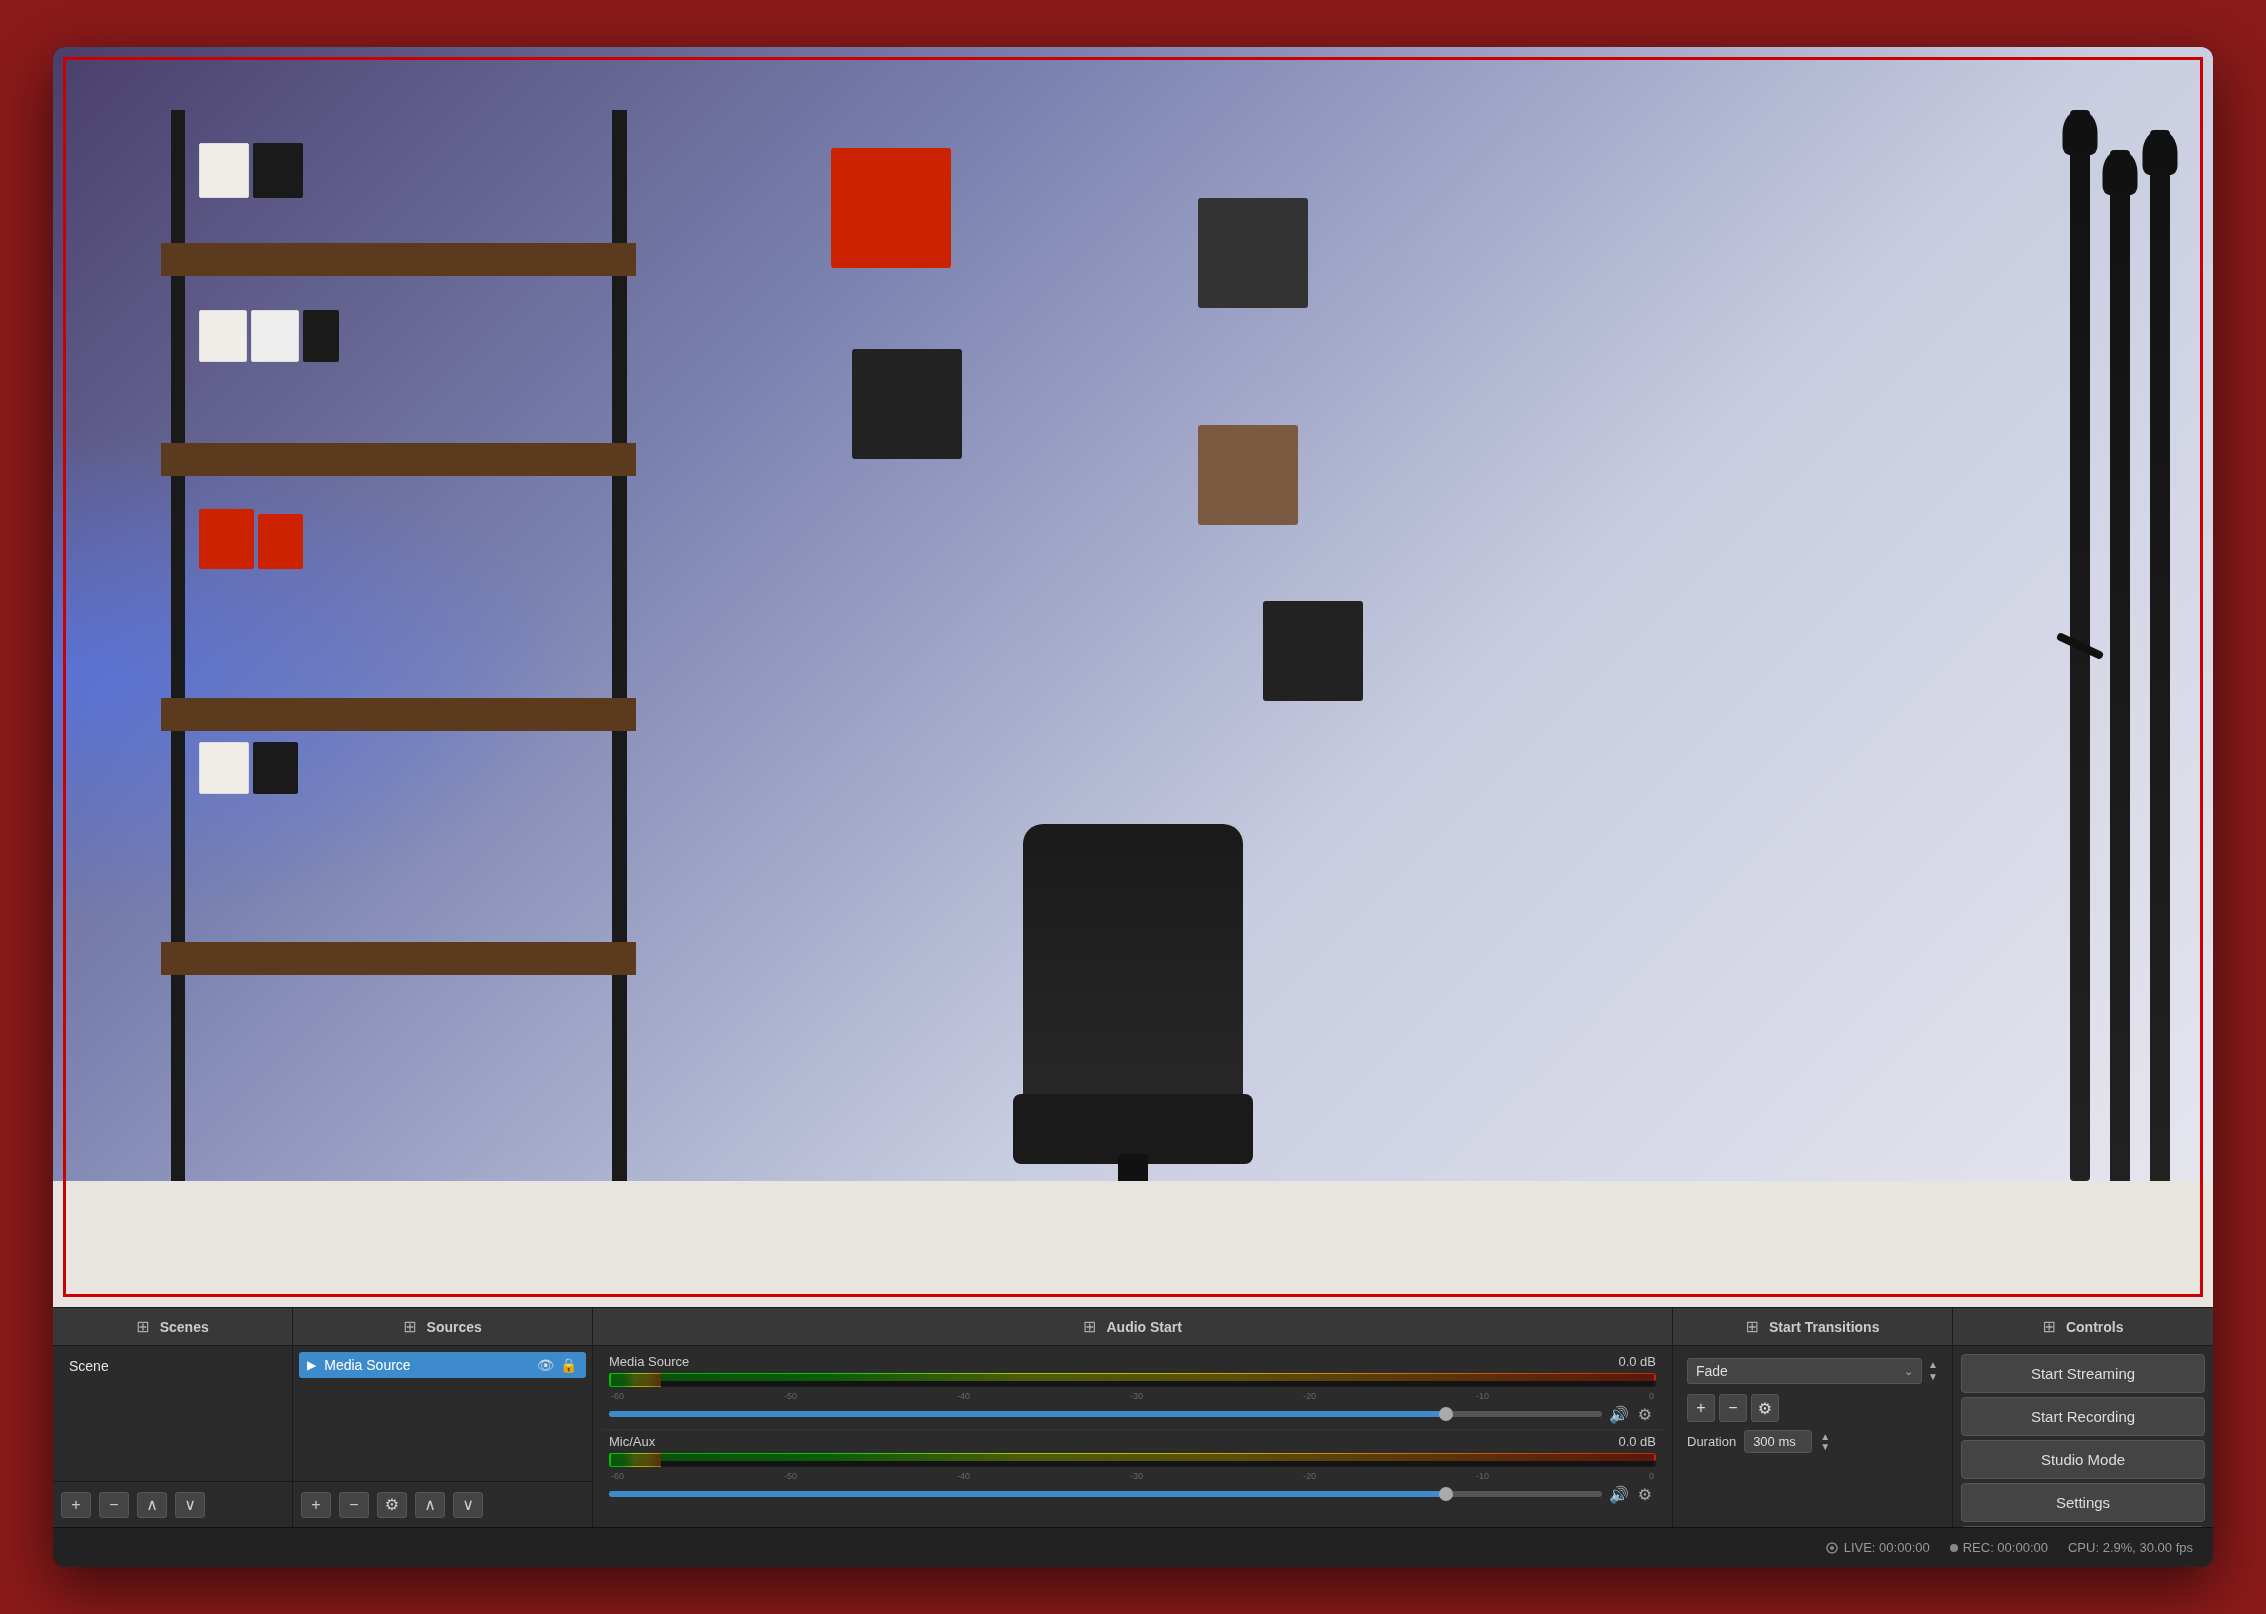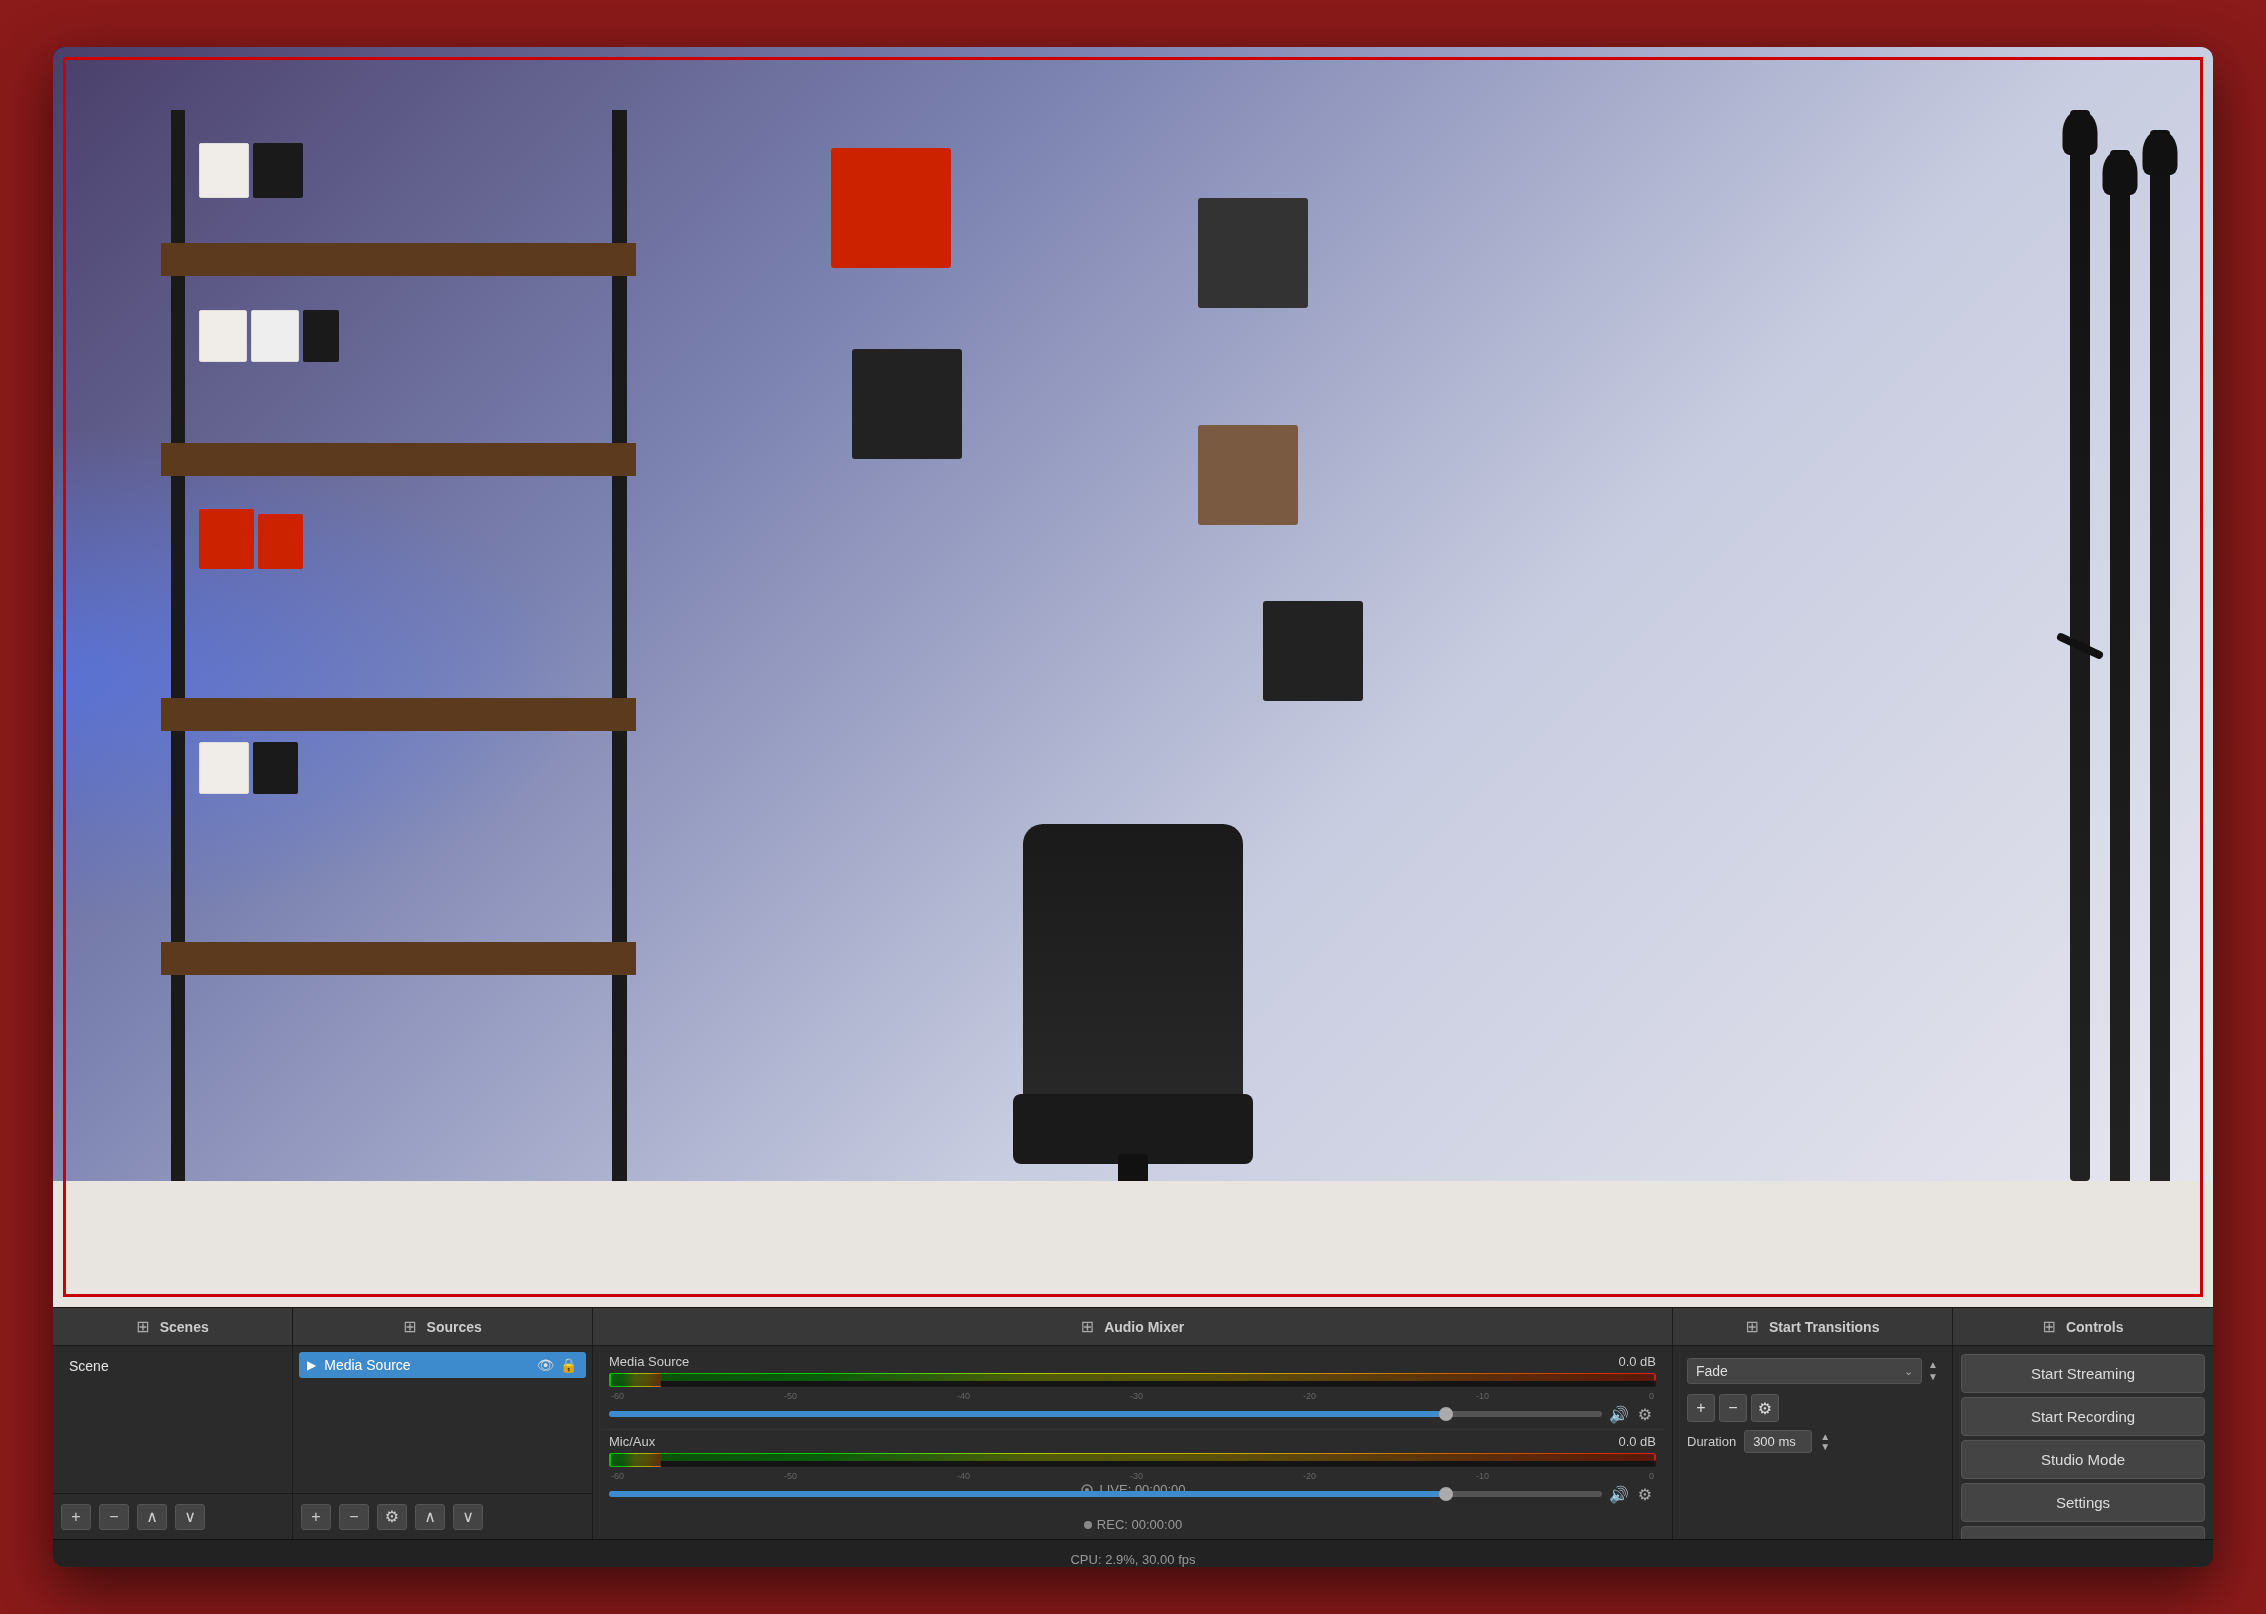--- a/index.html
+++ b/index.html
@@ -449,30 +449,29 @@
       background: #444;
       color: #ddd;
       font-size: 15px;
       text-align: center;
       border-radius: 4px;
       cursor: pointer;
       border: 1px solid #555;
     }
     
     .status-bar {
-      height: 28px;
+      height: 40px;
       background: #222;
       display: flex;
       align-items: center;
       justify-content: flex-end;
       padding: 0 20px;
       gap: 20px;
       border-top: 1px solid #111;
       flex-shrink: 0;
-      flex-direction: column;
     }
     .status-item {
       color: #999;
       font-size: 13px;
       display: flex;
       align-items: center;
       gap: 5px;
     }
     .status-dot {
       width: 8px;
@@ -621,21 +620,21 @@
           <div class="footer-btn">−</div>
           <div class="footer-btn">⚙</div>
           <div class="footer-btn">∧</div>
           <div class="footer-btn">∨</div>
         </div>
       </div>
 
       <div class="panel-section mixer-panel">
         <div class="panel-header">
           <span class="panel-header-icon">⊞</span>
-          <span class="panel-header-label">Audio Mixer</span>
+          <span class="panel-header-label">Audio Start</span>
         </div>
         <div class="panel-content" style="padding:4px 8px;">
 
           <div class="mixer-track">
             <div class="mixer-track-header">
               <span class="mixer-track-name">Media Source</span>
               <span class="mixer-track-db">0.0 dB</span>
             </div>
             <div class="meter-container">
               <div class="meter-gradient"></div>

